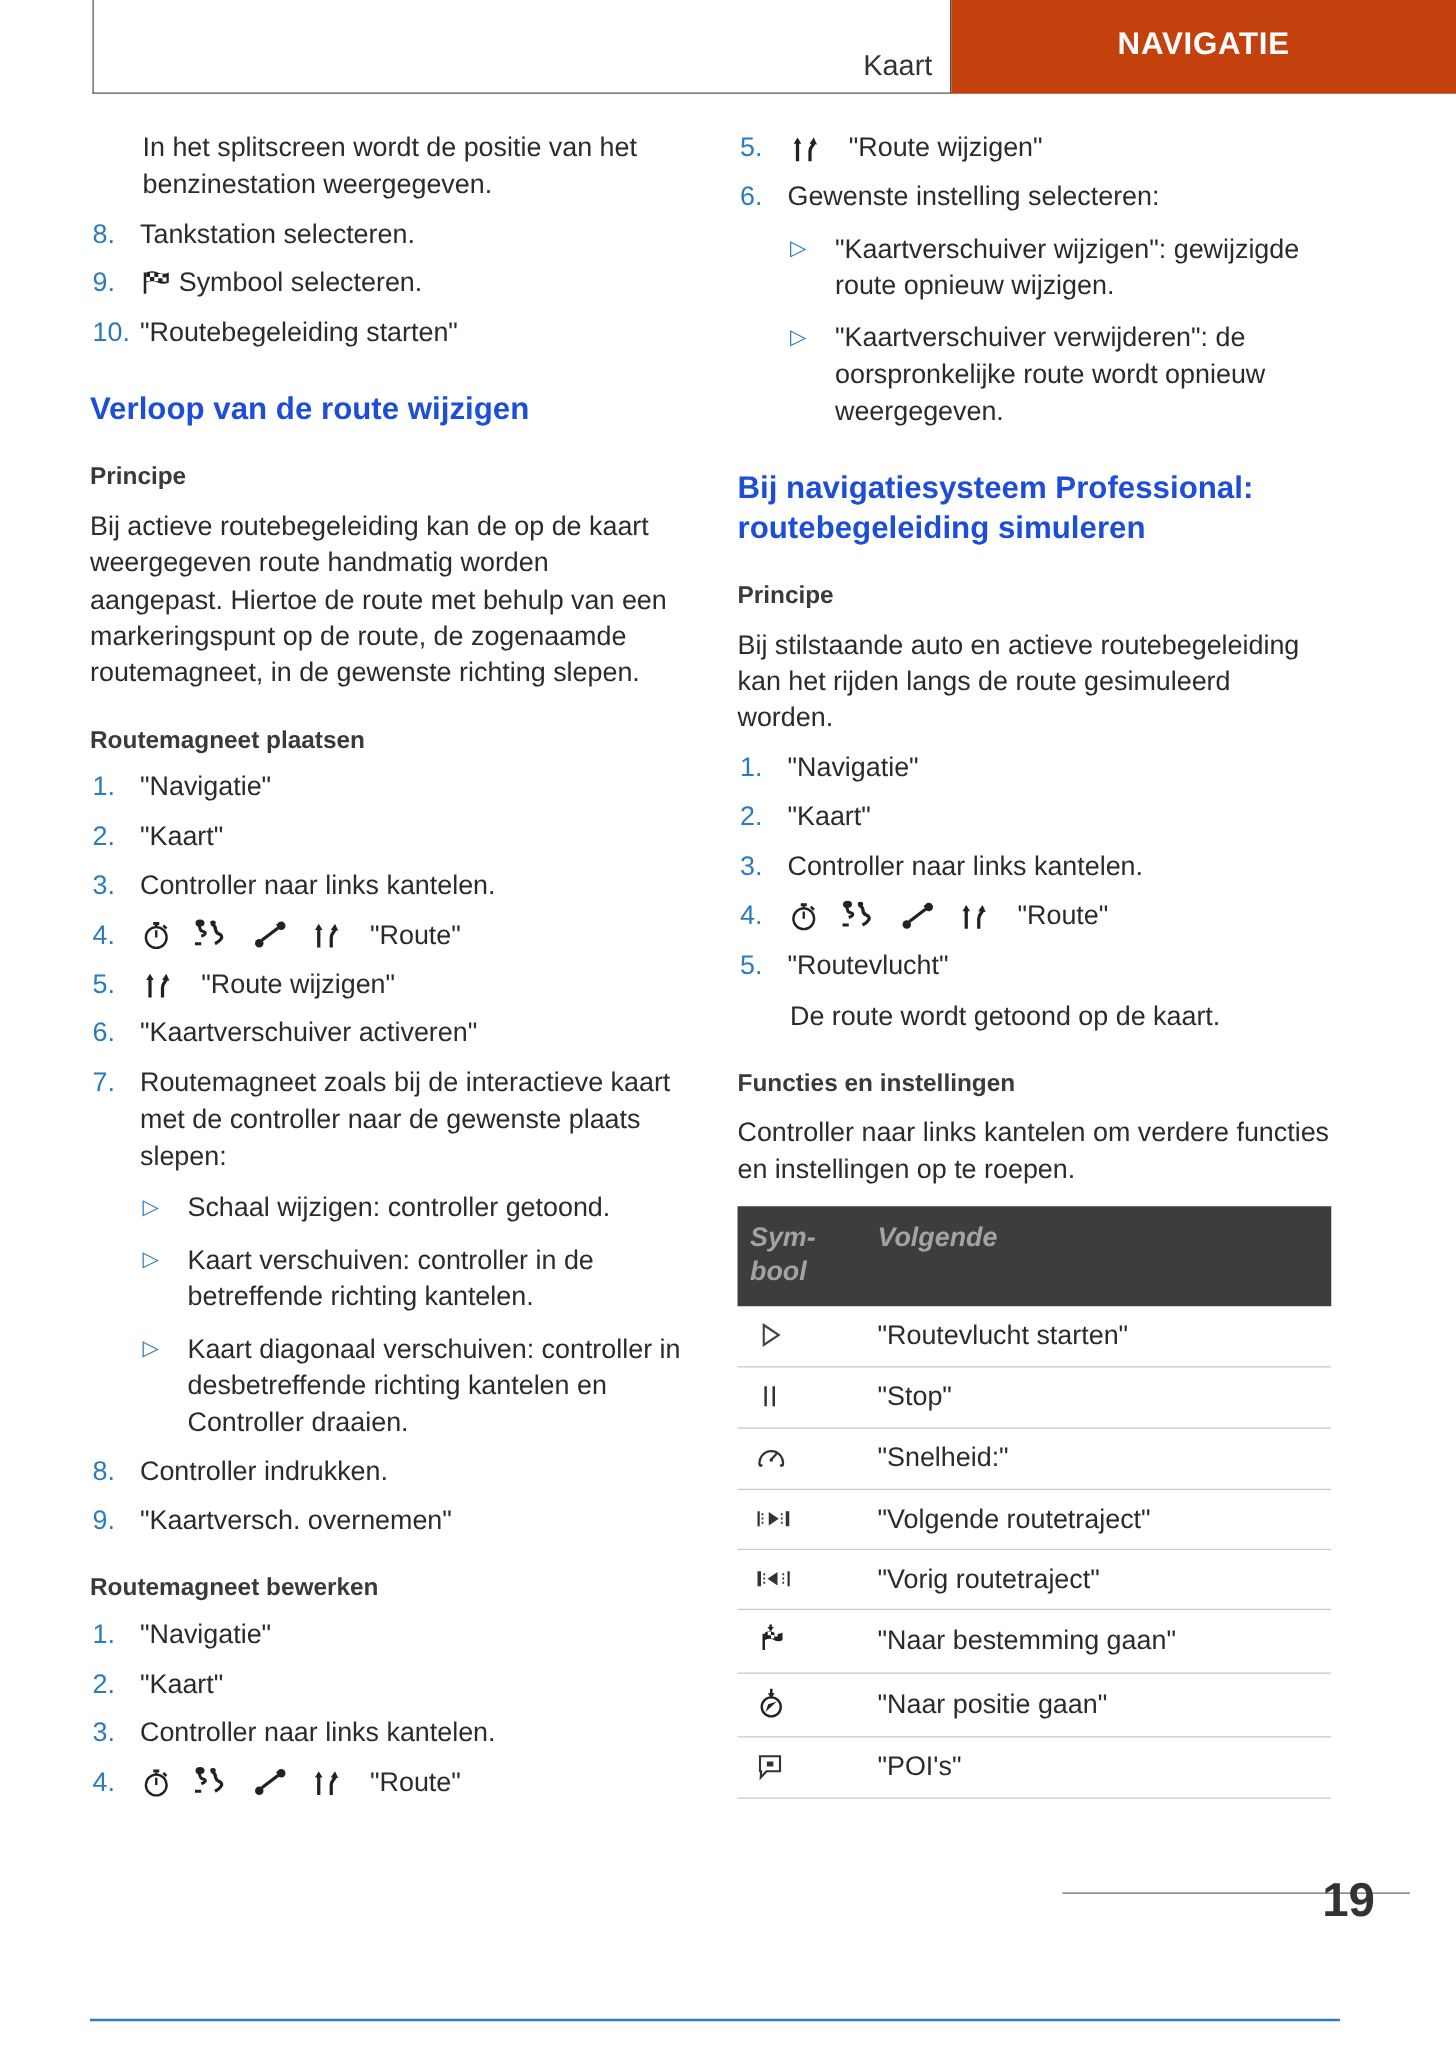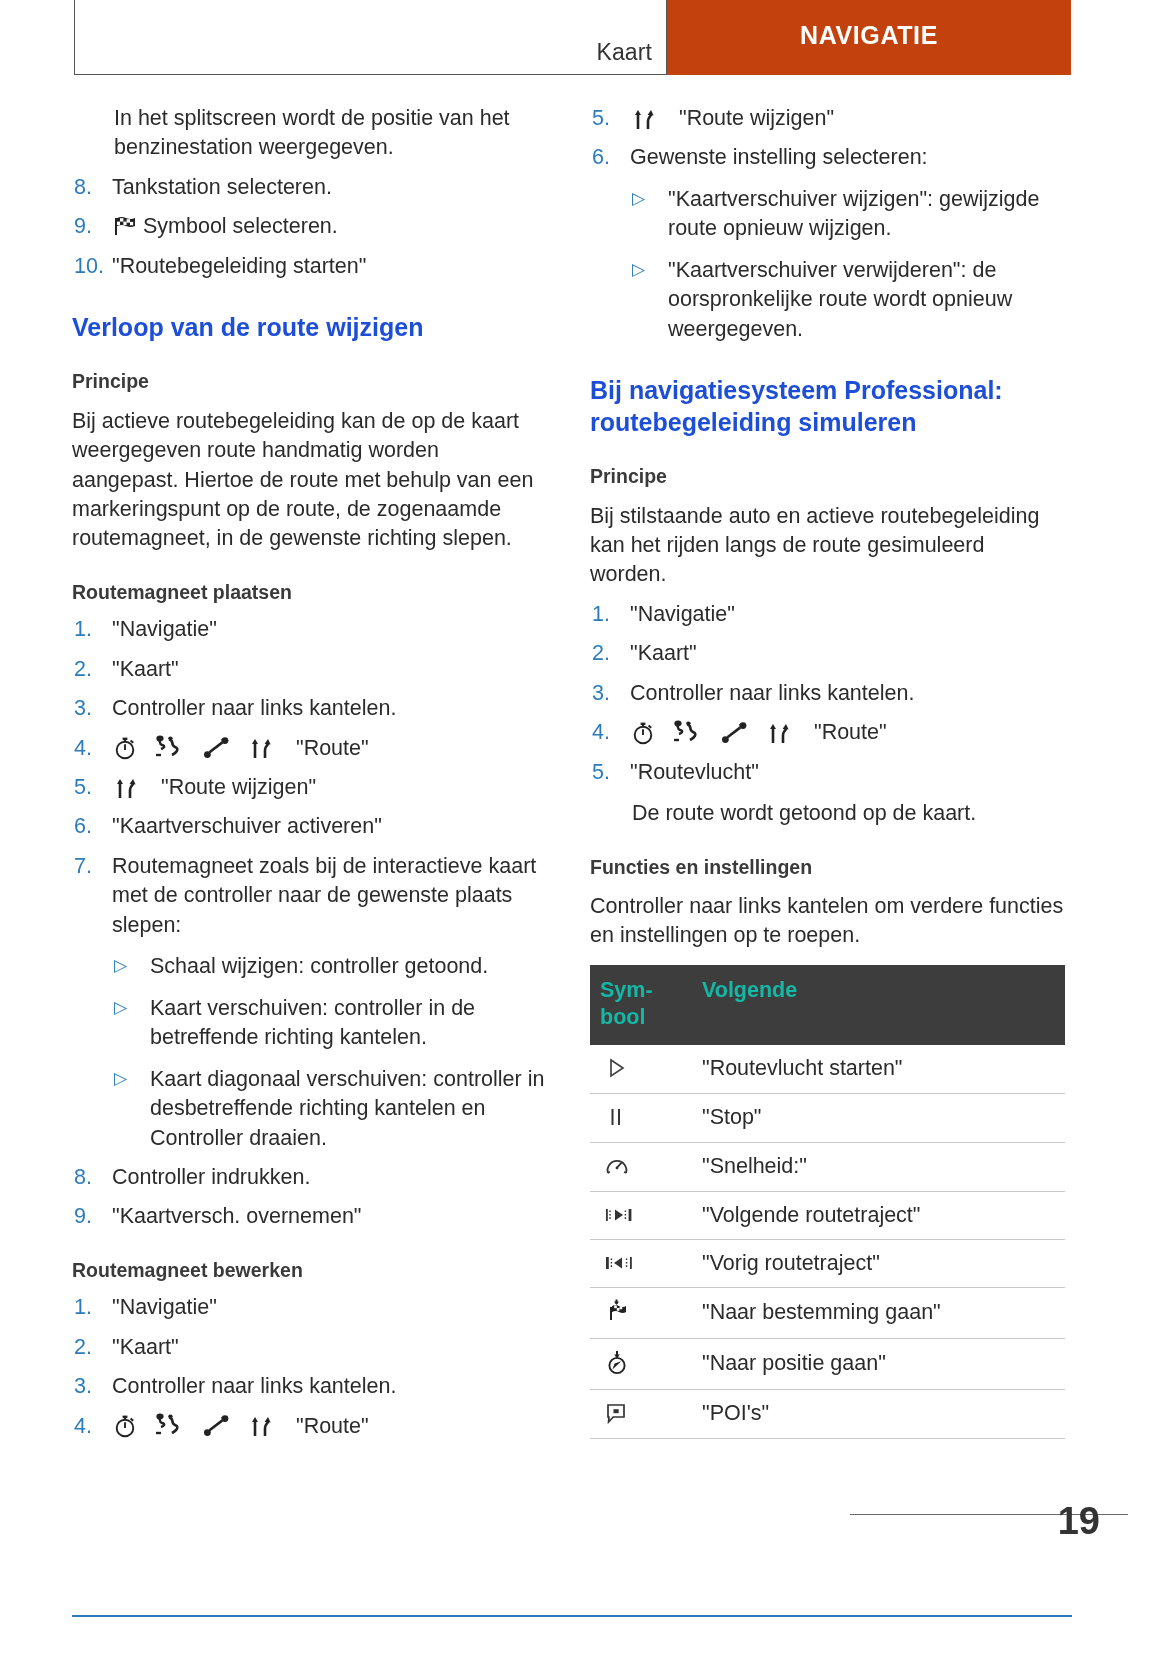--- a/index.html
+++ b/index.html
@@ -11,21 +11,21 @@
     font-family: "Liberation Sans", sans-serif;
     color: #2b2b2b;
     position: relative;
     overflow: hidden;
   }
 
   
   .header {
     position: absolute;
     top: 0; left: 0;
-    width: 1071px;
+    width: 1165px;
     height: 75px;
     display: flex;
     align-items: stretch;
   }
   .header-spacer { width: 74px; flex: 0 0 74px; }
   .header-chapter {
     flex: 1 1 auto;
     border: 1px solid #555;
     border-top: none;
     display: flex;
@@ -141,26 +141,27 @@
 
   
   .tbl {
     width: 475px;
     border-collapse: collapse;
     margin-top: 14px;
     font-size: 21.5px;
   }
   .tbl thead th {
     background: #3d3d3d;
-    color: #14b8a6;
+    color: #a3a3a3;
     font-weight: bold;
     text-align: left;
     padding: 12px 10px 14px 10px;
     vertical-align: top;
     line-height: 1.25;
+    font-style: italic;
   }
   .tbl thead th.c1 { width: 102px; }
   .tbl tbody td {
     border-bottom: 1px solid #c9c9c9;
     padding: 11px 10px;
     vertical-align: middle;
     height: 45px;
   }
   .tbl tbody td.c1 { width: 102px; text-align: left; padding-left: 14px; }
 

